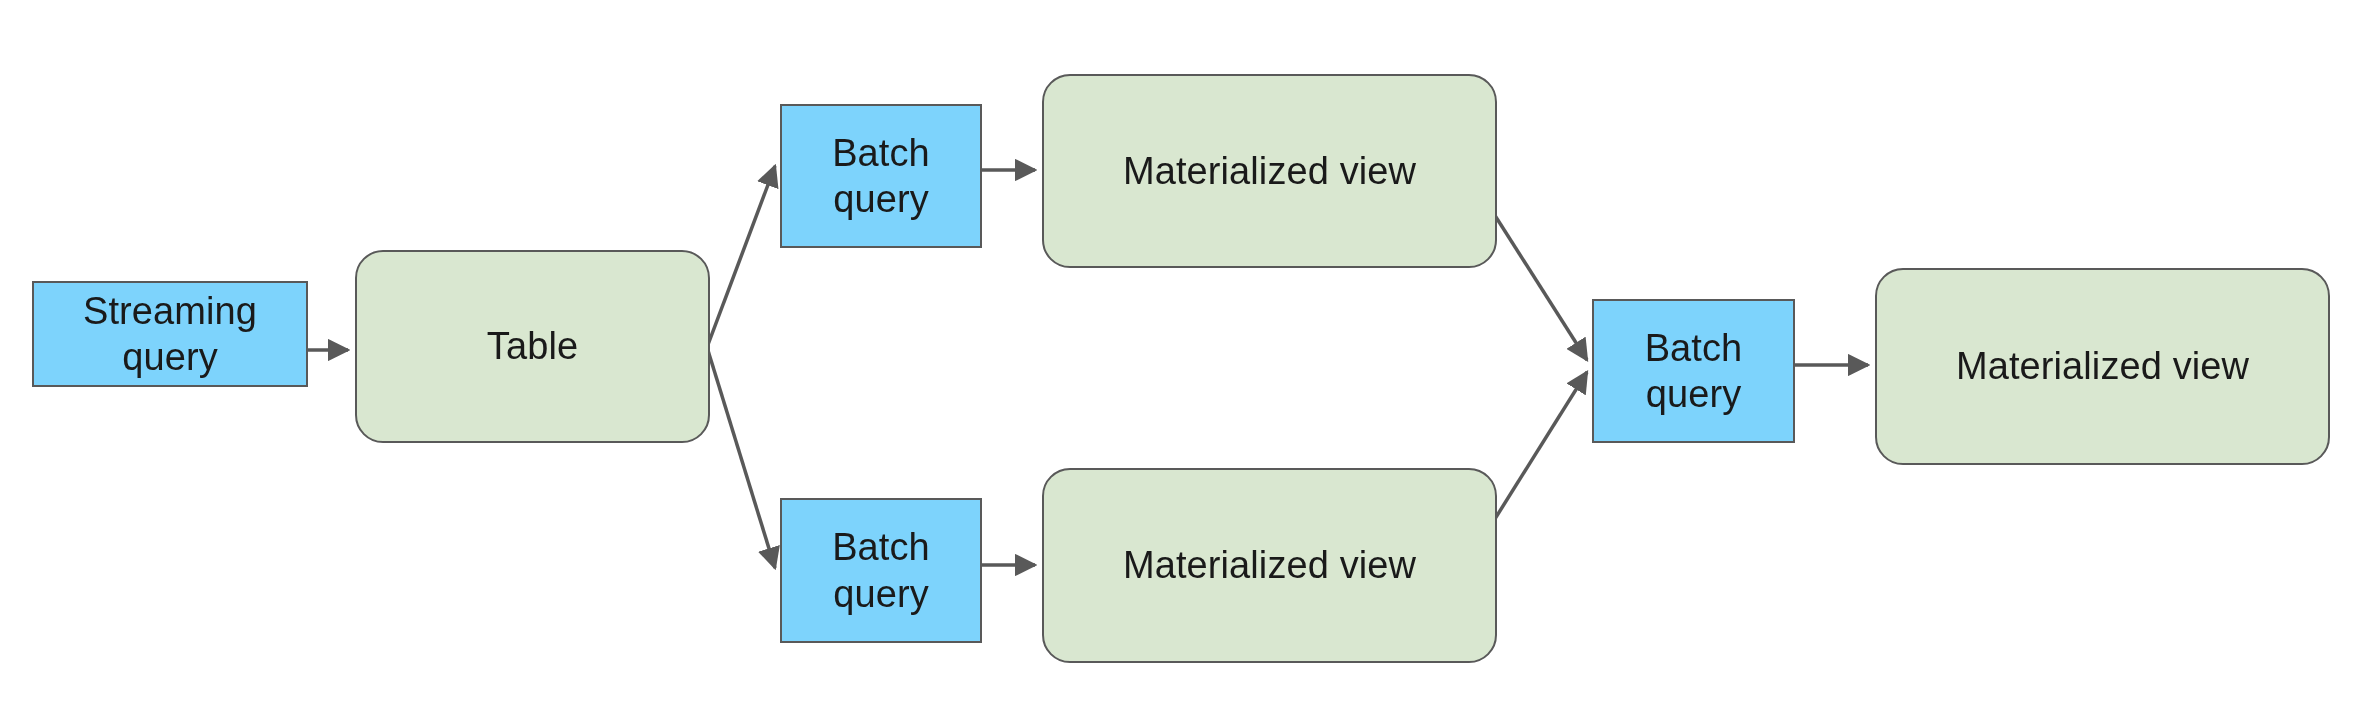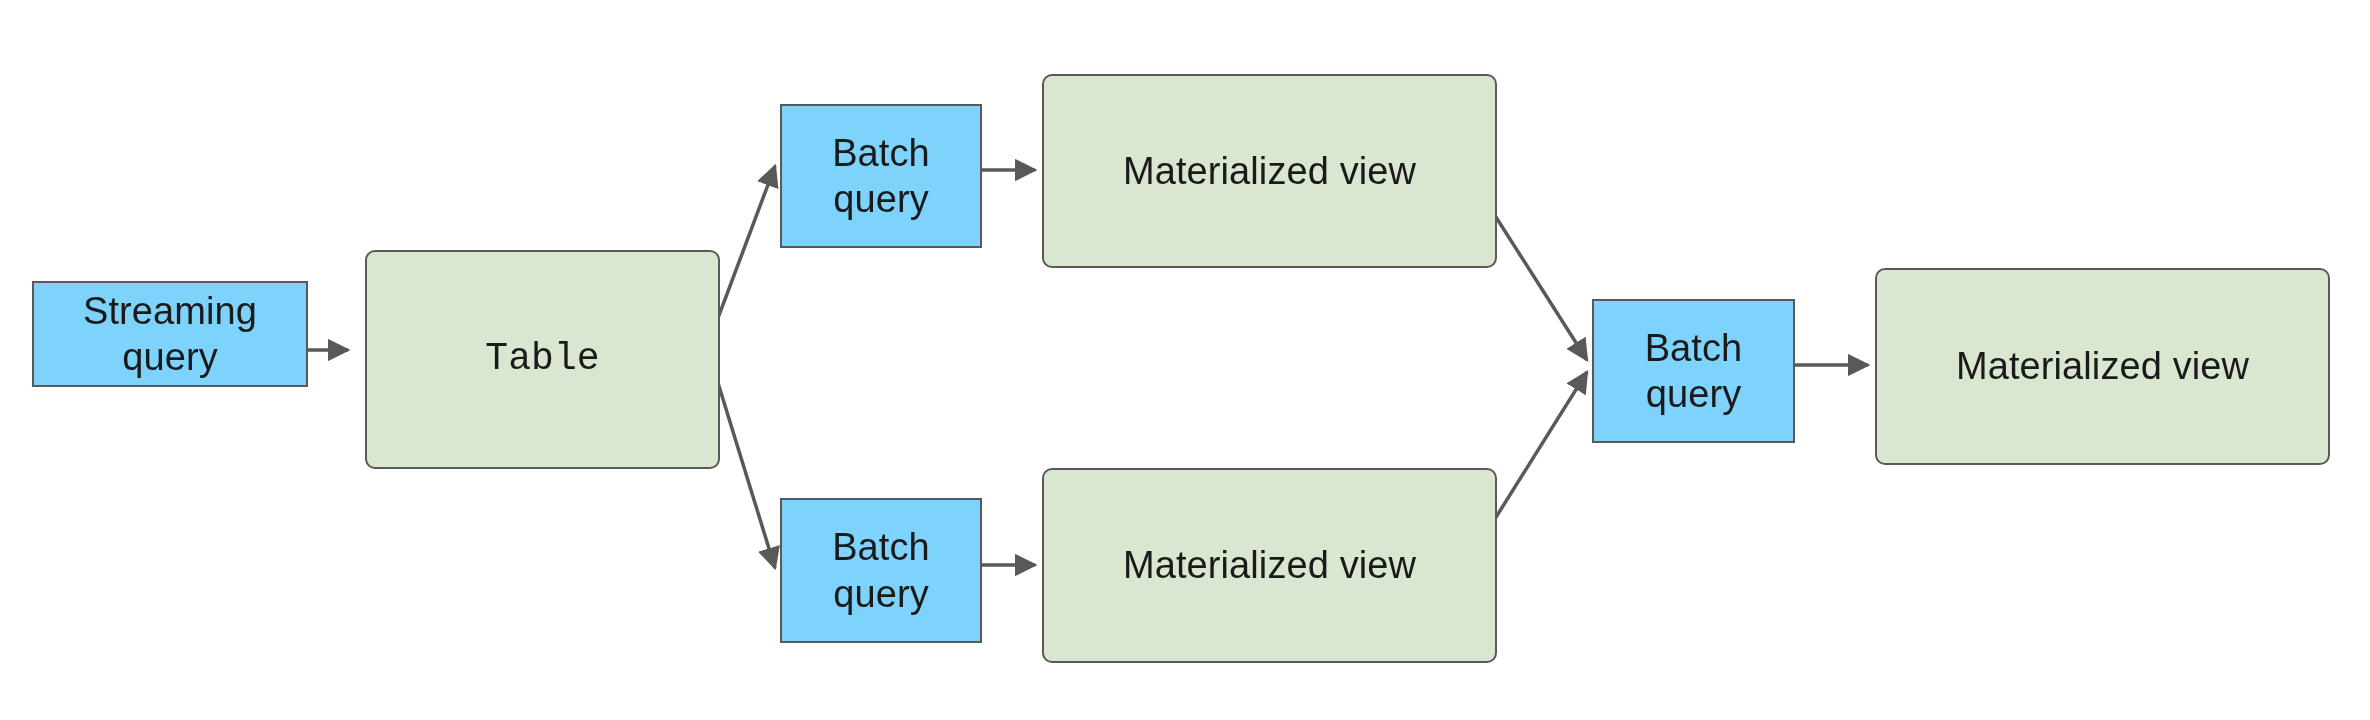--- a/index.html
+++ b/index.html
@@ -33,21 +33,21 @@
     border: 2px solid #595959;
     color: #1a1a1a;
     font-size: 38px;
     line-height: 1.22;
     letter-spacing: 0.1px;
     white-space: pre-line;
     z-index: 2;
   }
   .node.yellow { background: #7dd3fc; margin-top: 6px; }
   .node.green  { background: #d9e7d0; }
-  .node.rounded { border-radius: 10px; }
+  .node.rounded { border-radius: 28px; }
   .node-label { display: block; }
 </style>
 </head>
 <body>
 
 <div id="canvas">
 
   <svg id="edges" viewBox="0 0 2370 720" width="2370" height="720" xmlns="http://www.w3.org/2000/svg">
     <defs>
       <marker id="arrowhead" viewBox="0 0 10 10" refX="9" refY="5" markerWidth="6.5" markerHeight="6.5" orient="auto-start-reverse" markerUnits="strokeWidth">
@@ -70,21 +70,21 @@
     <line x1="1466" y1="565" x2="1587" y2="372" stroke="#595959" stroke-width="3.5" marker-end="url(#arrowhead)"></line>
 
     <line x1="1795" y1="365" x2="1868" y2="365" stroke="#595959" stroke-width="3.5" marker-end="url(#arrowhead)"></line>
   </svg>
 
   <div class="node yellow" style="left: 32px; top: 275px; width: 276px; height: 106px;">
     <span class="node-label">Streaming
 query</span>
   </div>
 
-  <div class="node green rounded" style="left: 365px; top: 250px; width: 355px; height: 219px; font-family: Liberation Mono, monospace;">
+  <div class="node green rounded" style="left: 355px; top: 250px; width: 355px; height: 193px;">
     <span class="node-label">Table</span>
   </div>
 
   <div class="node yellow" style="left: 780px; top: 98px; width: 202px; height: 144px;">
     <span class="node-label">Batch
 query</span>
   </div>
 
   <div class="node green rounded" style="left: 1042px; top: 74px; width: 455px; height: 194px;">
     <span class="node-label">Materialized view</span>

